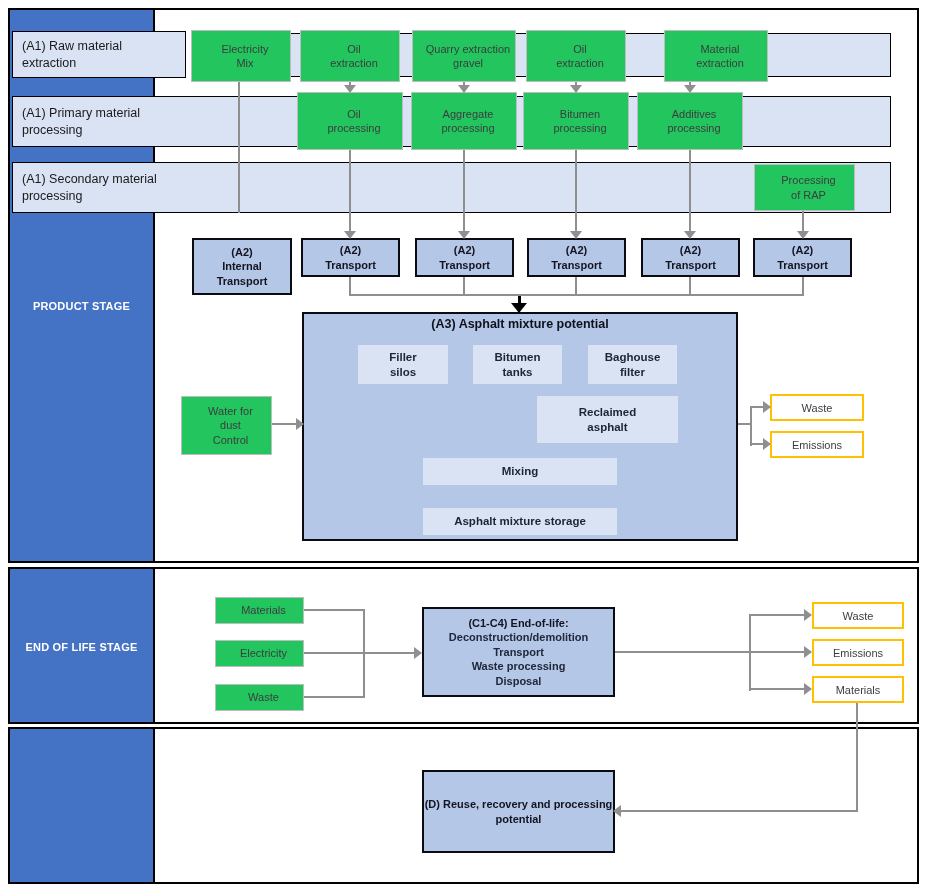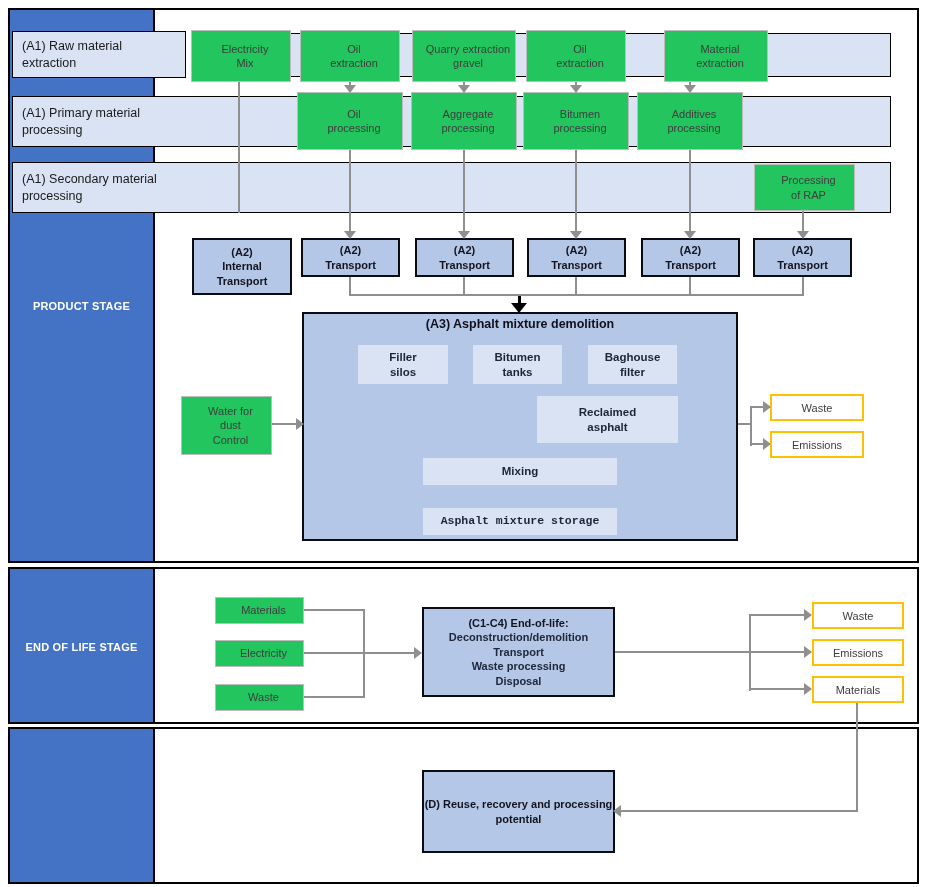--- a/index.html
+++ b/index.html
@@ -99,31 +99,31 @@
   <div class="bbox" style="left:415px;top:238px;width:99px;height:39px;">(A2)
 Transport</div>
   <div class="bbox" style="left:527px;top:238px;width:99px;height:39px;">(A2)
 Transport</div>
   <div class="bbox" style="left:641px;top:238px;width:99px;height:39px;">(A2)
 Transport</div>
   <div class="bbox" style="left:753px;top:238px;width:99px;height:39px;">(A2)
 Transport</div>
 
   <div class="bbox" style="left:302px;top:312px;width:436px;height:229px;"></div>
-  <div class="a3-title" style="left:302px;top:317px;width:436px;">(A3) Asphalt mixture demolition</div>
+  <div class="a3-title" style="left:302px;top:317px;width:436px;">(A3) Asphalt mixture potential</div>
   <div class="subbox" style="left:358px;top:345px;width:90px;height:39px;">Filler
 silos</div>
   <div class="subbox" style="left:473px;top:345px;width:89px;height:39px;">Bitumen
 tanks</div>
   <div class="subbox" style="left:588px;top:345px;width:89px;height:39px;">Baghouse
 filter</div>
   <div class="subbox" style="left:537px;top:396px;width:141px;height:47px;">Reclaimed
 asphalt</div>
   <div class="subbox" style="left:423px;top:458px;width:194px;height:27px;">Mixing</div>
-  <div class="subbox" style="left:423px;top:508px;width:194px;height:27px;font-family:Liberation Mono, monospace;">Asphalt mixture storage</div>
+  <div class="subbox" style="left:423px;top:508px;width:194px;height:27px;">Asphalt mixture storage</div>
 
   <div class="wbox" style="left:181px;top:396px;width:91px;height:59px;">Water for
 dust
 Control</div>
   <div class="ybox" style="left:770px;top:394px;width:94px;height:27px;">Waste</div>
   <div class="ybox" style="left:770px;top:431px;width:94px;height:27px;">Emissions</div>
 
   <div class="wbox" style="left:215px;top:597px;width:89px;height:27px;">Materials</div>
   <div class="wbox" style="left:215px;top:640px;width:89px;height:27px;">Electricity</div>
   <div class="wbox" style="left:215px;top:684px;width:89px;height:27px;">Waste</div>

